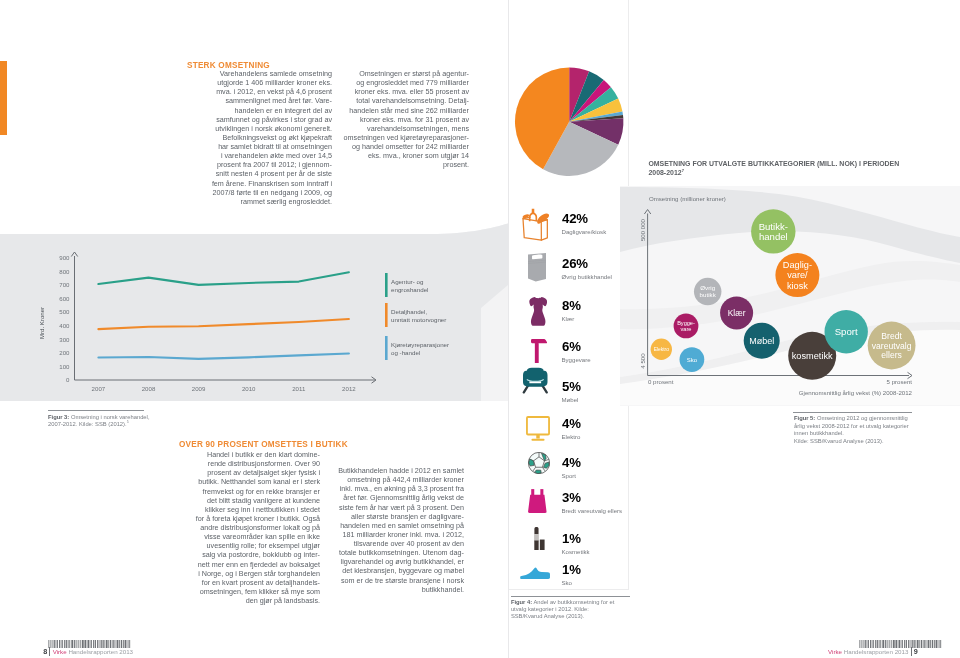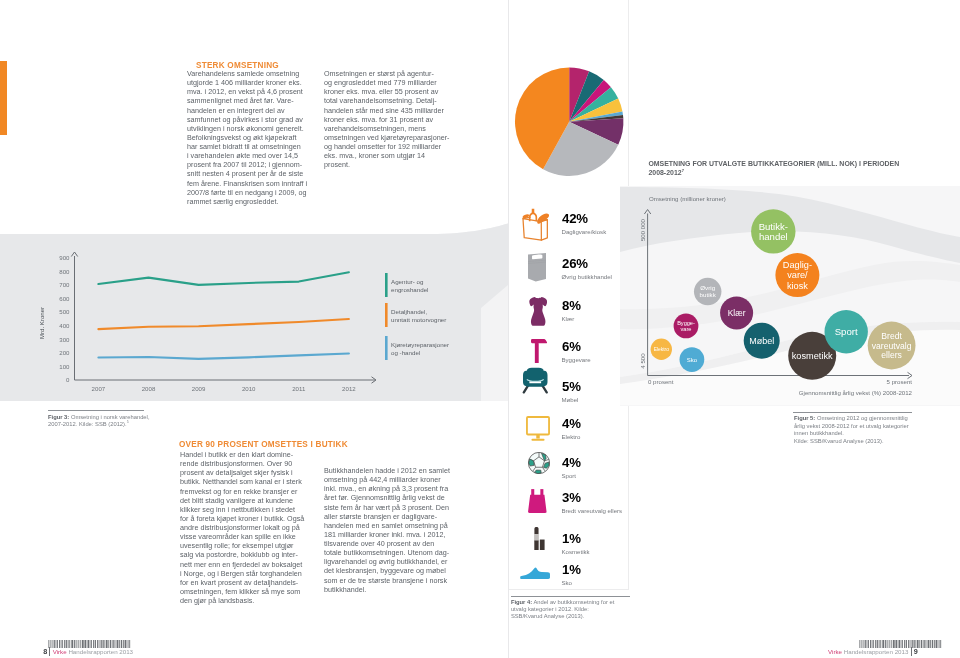--- a/index.html
+++ b/index.html
@@ -5,21 +5,21 @@
   html,body{margin:0;padding:0;}
   body{width:960px;height:658px;background:#ffffff;font-family:"Liberation Sans",sans-serif;overflow:hidden;position:relative;}
   .pg{position:absolute;top:0;height:658px;overflow:hidden;}
   #left-page{left:0;width:509px;background:#fff;}
   #right-page{left:509px;width:451px;background:#fff;}
   .seam{position:absolute;left:508px;top:0;width:1px;height:658px;background:#e8e8ea;z-index:50;}
   .orangetab{position:absolute;left:0px;top:60.8px;width:6.7px;height:74.1px;background:#f18824;}
 
   
   .sect-head{position:absolute;font-size:8.2px;font-weight:bold;color:#ef8b35;letter-spacing:.22px;white-space:nowrap;}
-  .body-col{position:absolute;font-size:7.2px;line-height:9.12px;color:#5d6268;text-align:left;white-space:nowrap;}
+  .body-col{position:absolute;font-size:7.2px;line-height:9.12px;color:#5d6268;text-align:right;white-space:nowrap;}
   .cap{position:absolute;font-size:5.8px;line-height:7.4px;color:#7b7f85;}
   .cap b{color:#5a5e64;}
   .caprule{position:absolute;height:1px;background:#8d9196;}
   sup{font-size:60%;vertical-align:super;line-height:0;}
   .footer{position:absolute;font-size:6.2px;color:#9a9ea3;white-space:nowrap;line-height:8px;}
   .footer .pn{font-weight:bold;color:#3d4044;font-size:7.2px;}
   .footer .brand{color:#cf3d74;}
   .footer .fbar{display:inline-block;width:0;height:9px;border-left:0.8px solid #6f7276;vertical-align:-1.6px;margin:0 2.2px;}
   .barcode{position:absolute;height:13px;}
   .card{position:absolute;left:0px;top:0px;width:119px;height:589px;background:#fff;border-right:1px solid #ececed;border-bottom:1px solid #ececed;}
@@ -34,21 +34,21 @@
 <body>
 
 <div class="pg" id="left-page">
   <div class="orangetab"></div>
 
   <svg class="bandsvg" width="509" height="195" style="position:absolute;left:0;top:215px">
     <path d="M0,19.1 L430,19.1 C470,18.6 492,13 508,8.4 L508,186 L0,186 Z" fill="#f3f3f4"></path>
     <path d="M0,19.1 L430,19.1 C470,18.6 492,13 508,8.4 L508,70 L481,93 L481,186 L0,186 Z" fill="#e7e8ea"></path>
   </svg>
 
-  <div class="sect-head" style="left:196px;top:61px">STERK OMSETNING</div>
+  <div class="sect-head" style="left:187px;top:61px">STERK OMSETNING</div>
   <div class="body-col" style="left:187px;top:69px;width:145px">
       <div class="ln">Varehandelens samlede omsetning</div>
       <div class="ln">utgjorde 1 406 milliarder kroner eks.</div>
       <div class="ln">mva. i 2012, en vekst på 4,6 prosent</div>
       <div class="ln">sammenlignet med året før. Vare-</div>
       <div class="ln">handelen er en integrert del av</div>
       <div class="ln">samfunnet og påvirkes i stor grad av</div>
       <div class="ln">utviklingen i norsk økonomi generelt.</div>
       <div class="ln">Befolkningsvekst og økt kjøpekraft</div>
       <div class="ln">har samlet bidratt til at omsetningen</div>
@@ -57,25 +57,25 @@
       <div class="ln">snitt nesten 4 prosent per år de siste</div>
       <div class="ln">fem årene. Finanskrisen som inntraff i</div>
       <div class="ln">2007/8 førte til en nedgang i 2009, og</div>
       <div class="ln">rammet særlig engrosleddet.</div>
     </div>
   <div class="body-col" style="left:324px;top:69px;width:145px">
       <div class="ln">Omsetningen er størst på agentur-</div>
       <div class="ln">og engrosleddet med 779 milliarder</div>
       <div class="ln">kroner eks. mva. eller 55 prosent av</div>
       <div class="ln">total varehandelsomsetning. Detalj-</div>
-      <div class="ln">handelen står med sine 435 milliarder</div>
+      <div class="ln">handelen står med sine 262 milliarder</div>
       <div class="ln">kroner eks. mva. for 31 prosent av</div>
       <div class="ln">varehandelsomsetningen, mens</div>
       <div class="ln">omsetningen ved kjøretøyreparasjoner-</div>
-      <div class="ln">og handel omsetter for 192 milliarder</div>
+      <div class="ln">og handel omsetter for 242 milliarder</div>
       <div class="ln">eks. mva., kroner som utgjør 14</div>
       <div class="ln">prosent.</div>
     </div>
 
   <div class="sect-head" style="left:179px;top:440px">OVER 90 PROSENT OMSETTES I BUTIKK</div>
   <div class="body-col" style="left:180px;top:450px;width:140px">
       <div class="ln">Handel i butikk er den klart domine-</div>
       <div class="ln">rende distribusjonsformen. Over 90</div>
       <div class="ln">prosent av detaljsalget skjer fysisk i</div>
       <div class="ln">butikk. Netthandel som kanal er i sterk</div>

